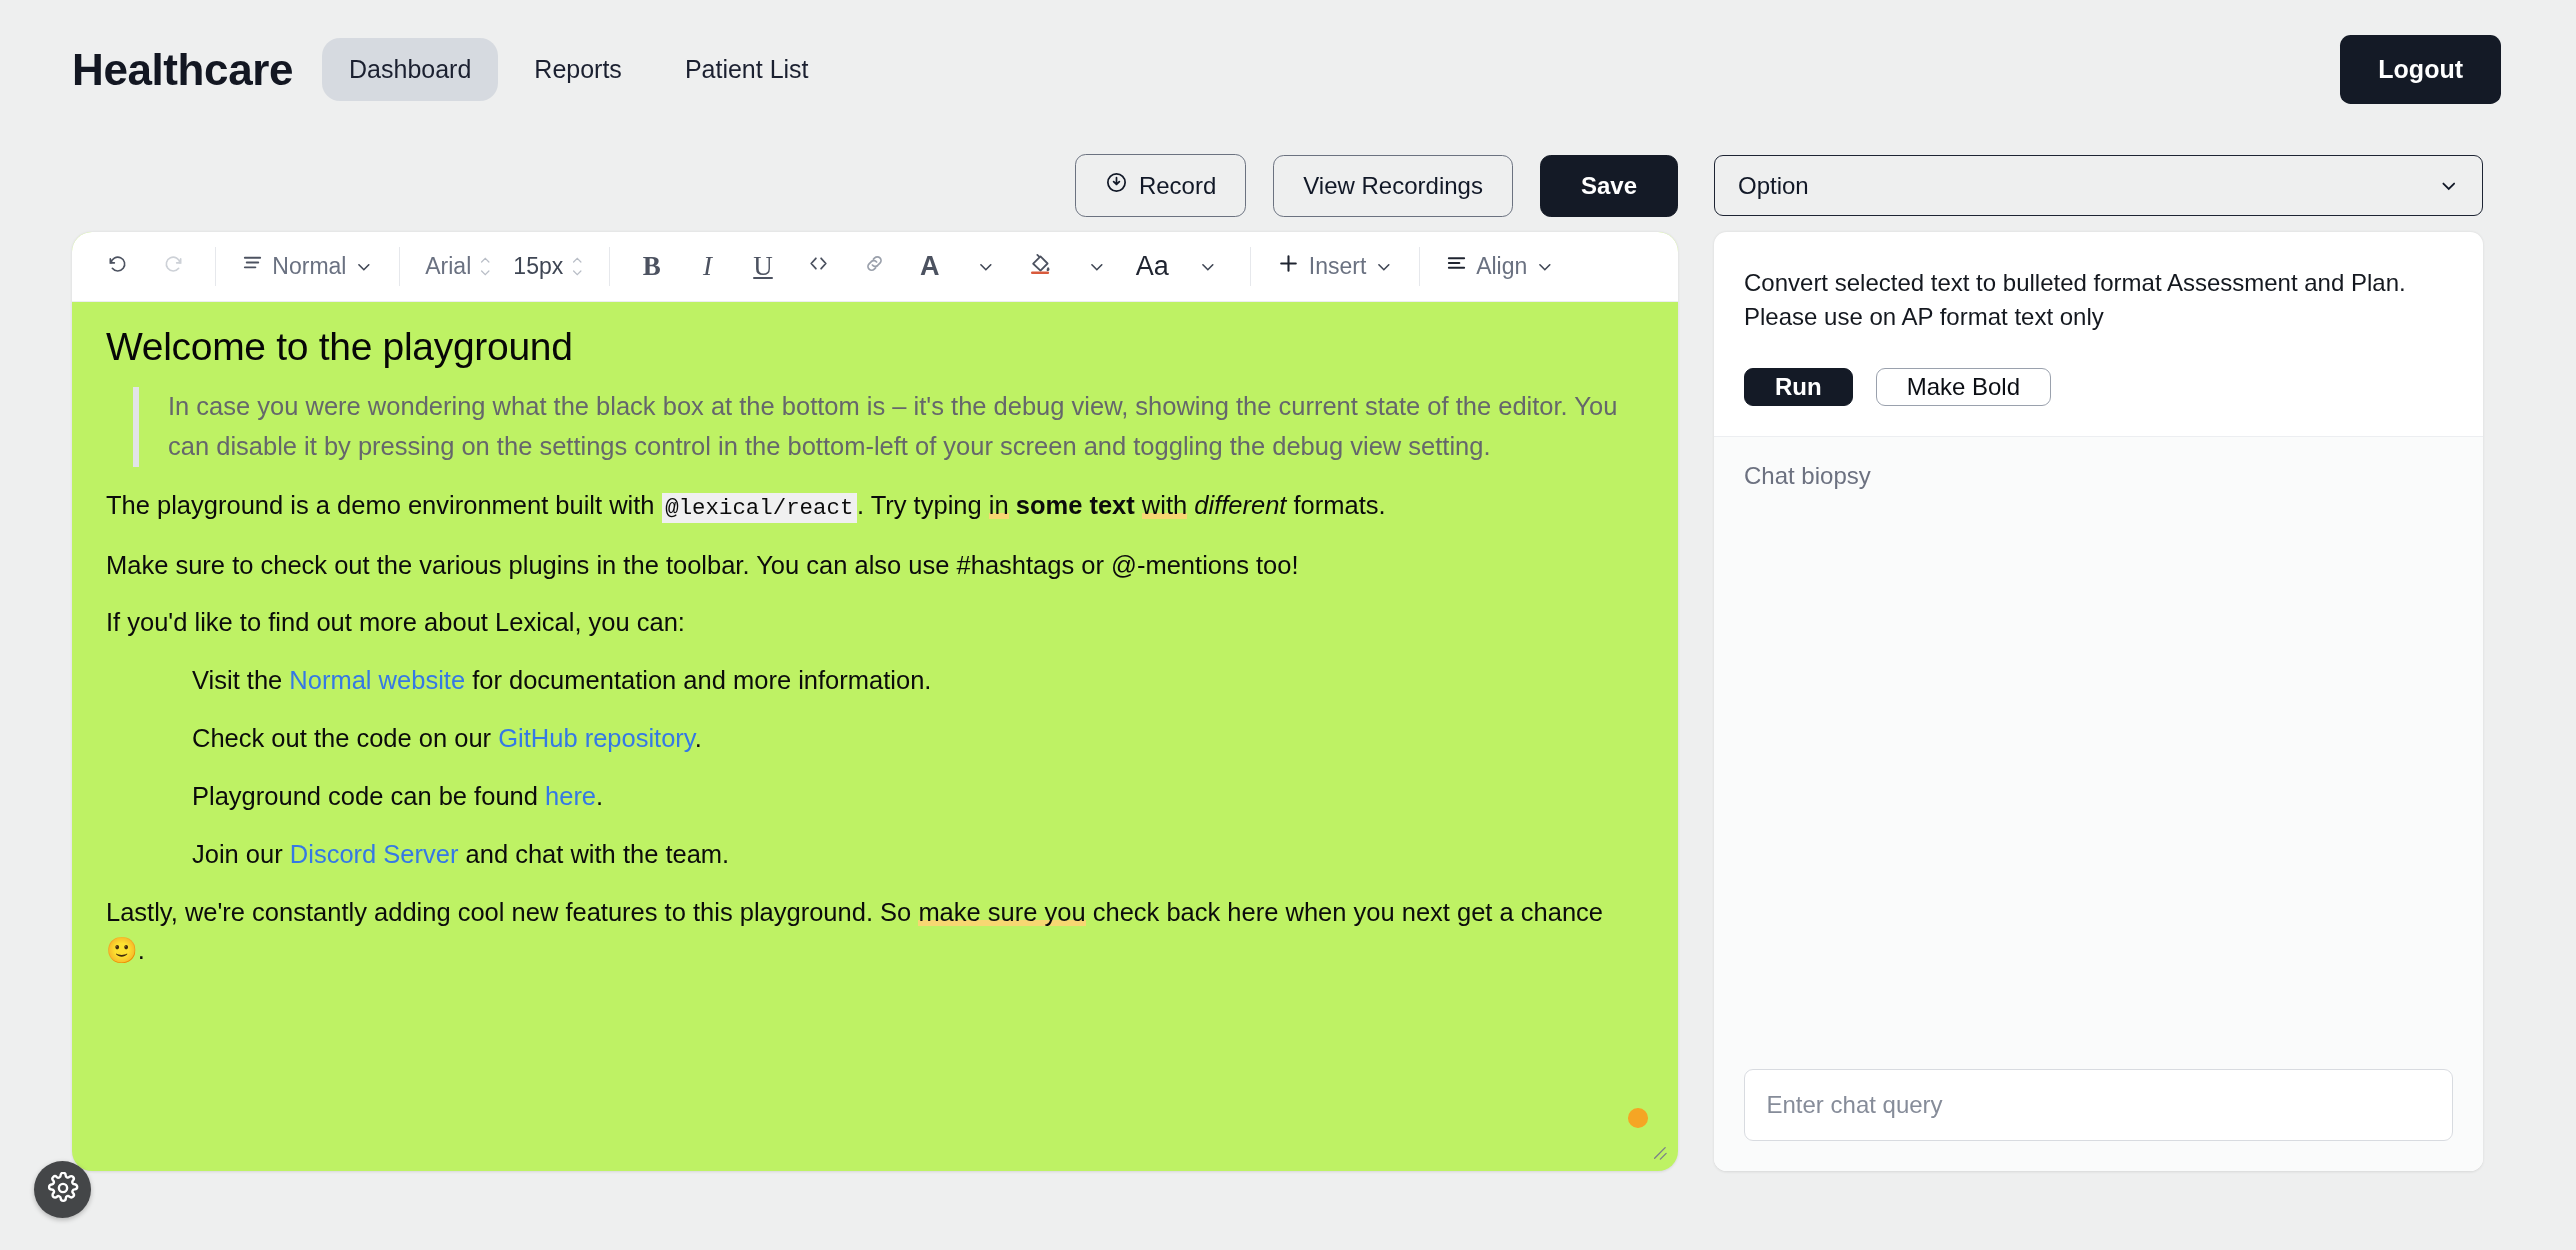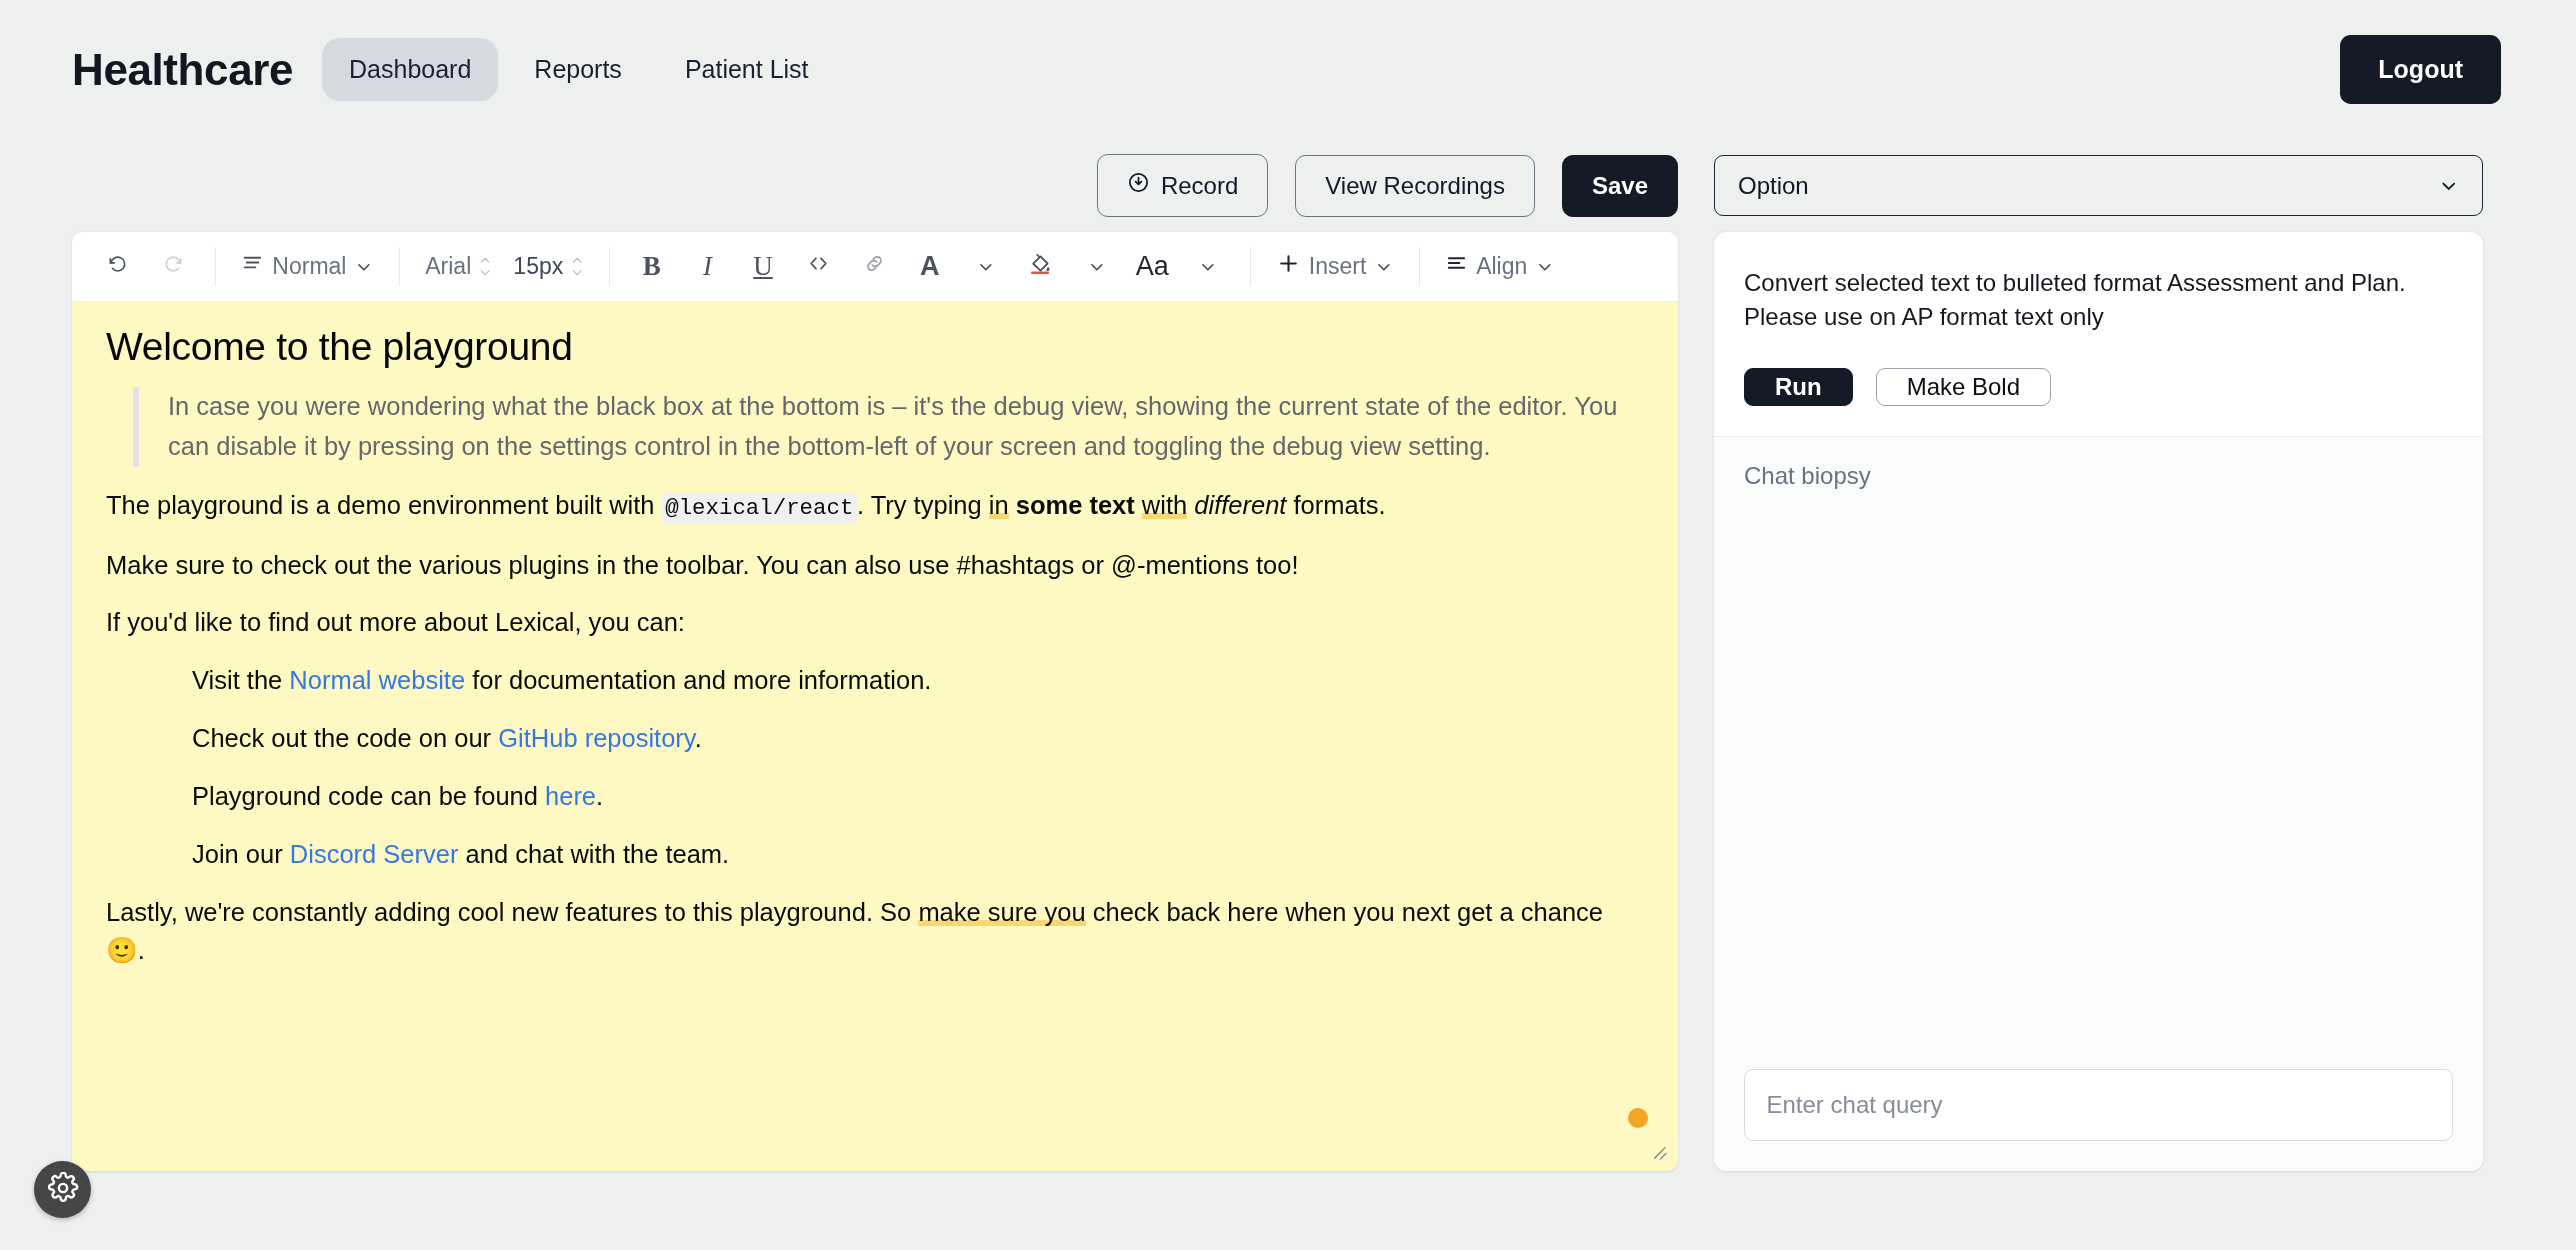--- a/index.html
+++ b/index.html
@@ -81,28 +81,28 @@
   .btn-outline {
     background: transparent;
     border: 1.8px solid #6b7280;
     color: #111827;
     padding: 16px 29px;
   }
   .btn-dark {
     background: #141a26;
     border: 1.8px solid #141a26;
     color: #ffffff;
-    padding: 16px 29px;
+    padding: 16px 40px;
     font-weight: 600;
   }
 
   
   .editor-shell {
-    background: #fef9c3;
-    border-radius: 10px;
+    background: #bef264;
+    border-radius: 20px;
     box-shadow: 0 0.9px 2.7px rgba(0,0,0,.10);
     overflow: hidden;
     height: 939px;
     position: relative;
     width: 1606px;
   }
   .toolbar {
     display: flex;
     align-items: center;
     height: 70px;

